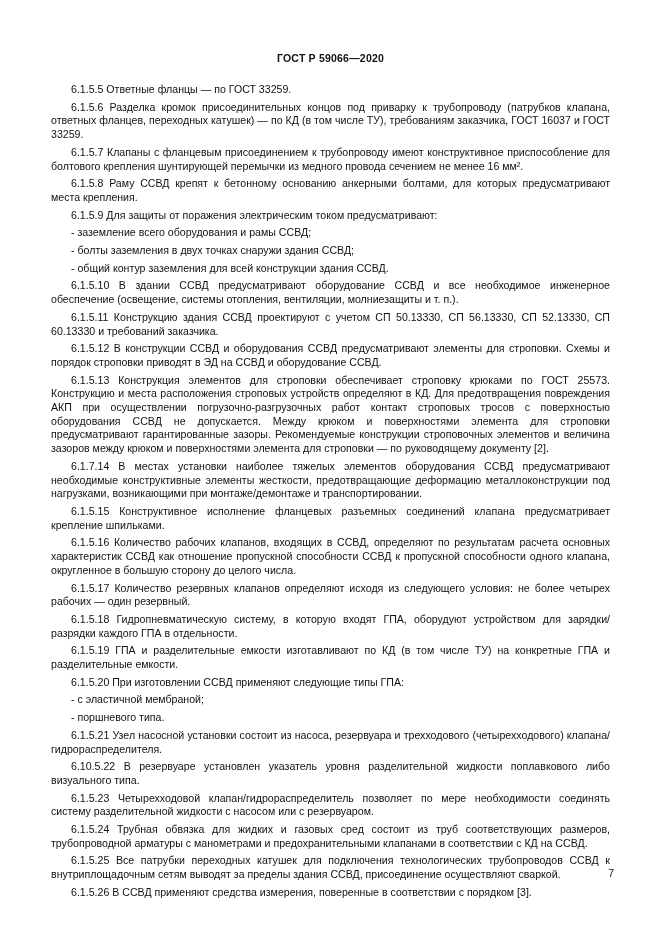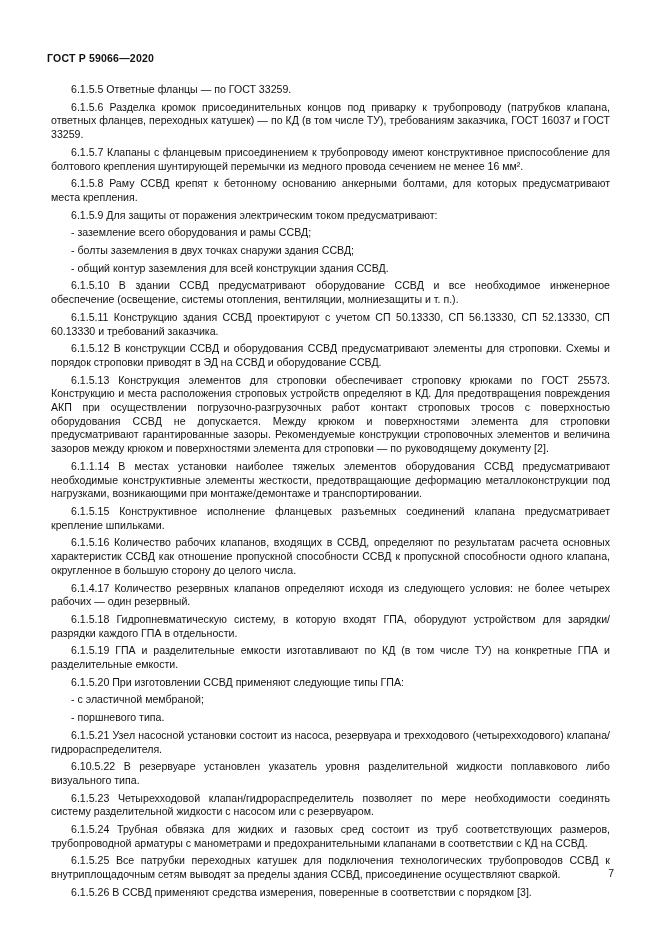--- a/index.html
+++ b/index.html
@@ -8,21 +8,21 @@
     position: relative;
     width: 661px;
     height: 935px;
     background: #ffffff;
     font-family: "Liberation Sans", sans-serif;
     color: #111111;
     padding: 52px 47px 0 47px;
     overflow: hidden;
   }
   .doc-header {
-    text-align: left;
+    text-align: center;
     font-size: 10.5px;
     font-weight: bold;
     margin-bottom: 19px;
     letter-spacing: 0.2px;
   }
   .doc-body p {
     font-size: 10.6px;
     line-height: 13.7px;
     text-align: justify;
     text-indent: 20px;
@@ -49,24 +49,24 @@
       <p>6.1.5.7 Клапаны с фланцевым присоединением к трубопроводу имеют конструктивное приспособление для болтового крепления шунтирующей перемычки из медного провода сечением не менее 16 мм².</p>
       <p>6.1.5.8 Раму ССВД крепят к бетонному основанию анкерными болтами, для которых предусматривают места крепления.</p>
       <p>6.1.5.9 Для защиты от поражения электрическим током предусматривают:</p>
       <p>- заземление всего оборудования и рамы ССВД;</p>
       <p>- болты заземления в двух точках снаружи здания ССВД;</p>
       <p>- общий контур заземления для всей конструкции здания ССВД.</p>
       <p>6.1.5.10 В здании ССВД предусматривают оборудование ССВД и все необходимое инженерное обеспечение (освещение, системы отопления, вентиляции, молниезащиты и т. п.).</p>
       <p>6.1.5.11 Конструкцию здания ССВД проектируют с учетом СП 50.13330, СП 56.13330, СП 52.13330, СП 60.13330 и требований заказчика.</p>
       <p>6.1.5.12 В конструкции ССВД и оборудования ССВД предусматривают элементы для строповки. Схемы и порядок строповки приводят в ЭД на ССВД и оборудование ССВД.</p>
       <p>6.1.5.13 Конструкция элементов для строповки обеспечивает строповку крюками по ГОСТ 25573. Конструкцию и места расположения строповых устройств определяют в КД. Для предотвращения повреждения АКП при осуществлении погрузочно-разгрузочных работ контакт строповых тросов с поверхностью оборудования ССВД не допускается. Между крюком и поверхностями элемента для строповки предусматривают гарантированные зазоры. Рекомендуемые конструкции строповочных элементов и величина зазоров между крюком и поверхностями элемента для строповки — по руководящему документу [2].</p>
-      <p>6.1.1.14 В местах установки наиболее тяжелых элементов оборудования ССВД предусматривают необходимые конструктивные элементы жесткости, предотвращающие деформацию металлоконструкции под нагрузками, возникающими при монтаже/демонтаже и транспортировании.</p>
+      <p>6.1.7.14 В местах установки наиболее тяжелых элементов оборудования ССВД предусматривают необходимые конструктивные элементы жесткости, предотвращающие деформацию металлоконструкции под нагрузками, возникающими при монтаже/демонтаже и транспортировании.</p>
       <p>6.1.5.15 Конструктивное исполнение фланцевых разъемных соединений клапана предусматривает крепление шпильками.</p>
       <p>6.1.5.16 Количество рабочих клапанов, входящих в ССВД, определяют по результатам расчета основных характеристик ССВД как отношение пропускной способности ССВД к пропускной способности одного клапана, округленное в большую сторону до целого числа.</p>
-      <p>6.1.4.17 Количество резервных клапанов определяют исходя из следующего условия: не более четырех рабочих — один резервный.</p>
+      <p>6.1.5.17 Количество резервных клапанов определяют исходя из следующего условия: не более четырех рабочих — один резервный.</p>
       <p>6.1.5.18 Гидропневматическую систему, в которую входят ГПА, оборудуют устройством для зарядки/разрядки каждого ГПА в отдельности.</p>
       <p>6.1.5.19 ГПА и разделительные емкости изготавливают по КД (в том числе ТУ) на конкретные ГПА и разделительные емкости.</p>
       <p>6.1.5.20 При изготовлении ССВД применяют следующие типы ГПА:</p>
       <p>- с эластичной мембраной;</p>
       <p>- поршневого типа.</p>
       <p>6.1.5.21 Узел насосной установки состоит из насоса, резервуара и трехходового (четырехходового) клапана/гидрораспределителя.</p>
       <p>6.10.5.22 В резервуаре установлен указатель уровня разделительной жидкости поплавкового либо визуального типа.</p>
       <p>6.1.5.23 Четырехходовой клапан/гидрораспределитель позволяет по мере необходимости соединять систему разделительной жидкости с насосом или с резервуаром.</p>
       <p>6.1.5.24 Трубная обвязка для жидких и газовых сред состоит из труб соответствующих размеров, трубопроводной арматуры с манометрами и предохранительными клапанами в соответствии с КД на ССВД.</p>
       <p>6.1.5.25 Все патрубки переходных катушек для подключения технологических трубопроводов ССВД к внутриплощадочным сетям выводят за пределы здания ССВД, присоединение осуществляют сваркой.</p>

